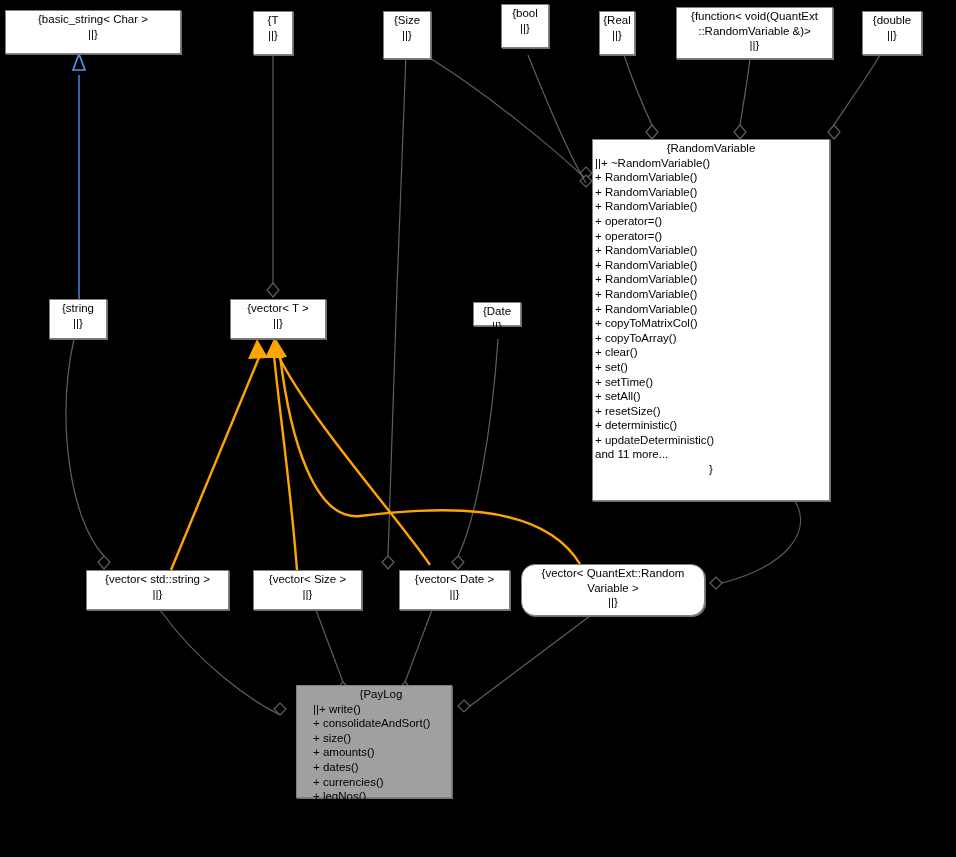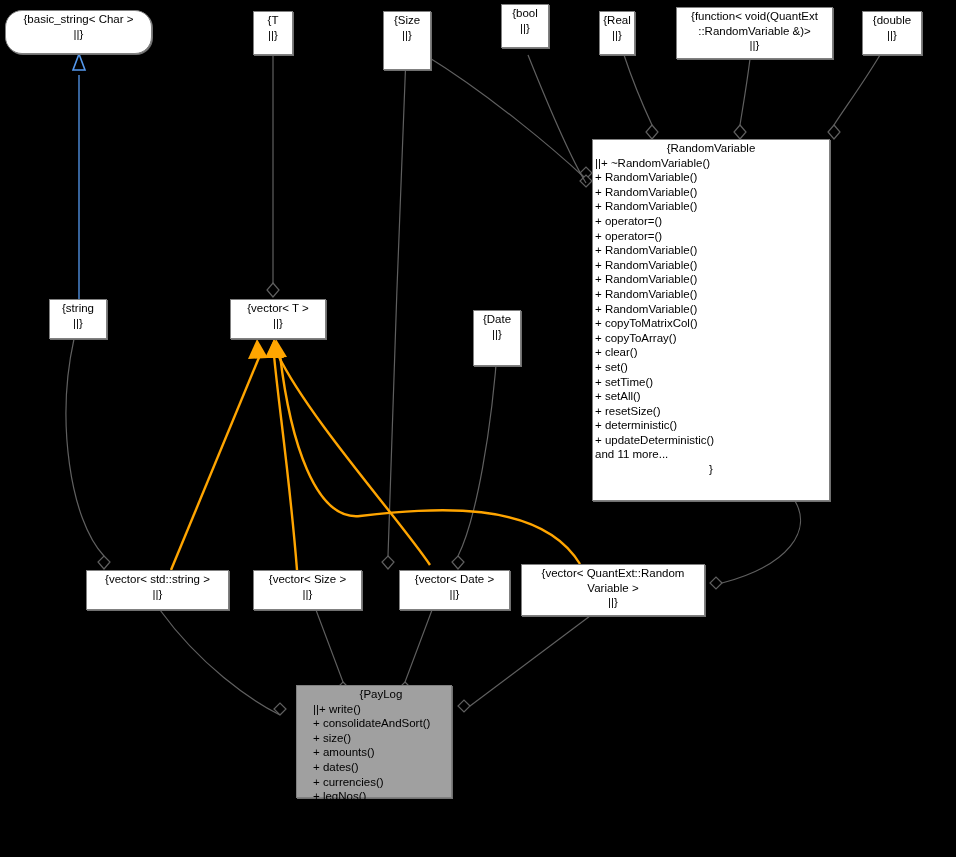--- a/index.html
+++ b/index.html
@@ -154,37 +154,37 @@
       <path d="M 432 610 L 405 682" stroke="#606060" stroke-width="1.2" fill="none"></path>
       <polygon points="405,682 411,688 405,695 399,688" fill="#000000" stroke="#606060" stroke-width="1.2"></polygon>
     </g>
 
     <g>
       <path d="M 590 616 L 470 706" stroke="#606060" stroke-width="1.2" fill="none"></path>
       <polygon points="470,706 464,700 458,706 464,712" fill="#000000" stroke="#606060" stroke-width="1.2"></polygon>
     </g>
   </svg>
 
-  <div class="uml-node" style="left: 5px; top: 10px; width: 147px; height: 44px; border-radius: 17px;">
+  <div class="uml-node" style="left: 5px; top: 10px; width: 176px; height: 44px;">
     <div class="node-title">{basic_string&lt; Char &gt;</div>
     <div class="node-members">
         <div class="member-row first-member" style="text-align: center;">||}</div>
       </div>
     <div class="node-close"></div>
   </div>
 
   <div class="uml-node" style="left: 253px; top: 11px; width: 40px; height: 44px;">
     <div class="node-title">{T</div>
     <div class="node-members">
         <div class="member-row first-member" style="text-align: center;">||}</div>
       </div>
     <div class="node-close"></div>
   </div>
 
-  <div class="uml-node" style="left: 383px; top: 11px; width: 48px; height: 59px;">
+  <div class="uml-node" style="left: 383px; top: 11px; width: 48px; height: 48px;">
     <div class="node-title">{Size</div>
     <div class="node-members">
         <div class="member-row first-member" style="text-align: center;">||}</div>
       </div>
     <div class="node-close"></div>
   </div>
 
   <div class="uml-node" style="left: 501px; top: 4px; width: 48px; height: 44px;">
     <div class="node-title">{bool</div>
     <div class="node-members">
@@ -255,21 +255,21 @@
   </div>
 
   <div class="uml-node" style="left: 230px; top: 299px; width: 96px; height: 40px;">
     <div class="node-title">{vector&lt; T &gt;</div>
     <div class="node-members">
         <div class="member-row first-member" style="text-align: center;">||}</div>
       </div>
     <div class="node-close"></div>
   </div>
 
-  <div class="uml-node" style="left: 473px; top: 310px; width: 48px; height: 56px;">
+  <div class="uml-node" style="left: 473px; top: 302px; width: 48px; height: 24px;">
     <div class="node-title">{Date</div>
     <div class="node-members">
         <div class="member-row first-member" style="text-align: center;">||}</div>
       </div>
     <div class="node-close"></div>
   </div>
 
   <div class="uml-node" style="left: 86px; top: 570px; width: 143px; height: 40px;">
     <div class="node-title">{vector&lt; std::string &gt;</div>
     <div class="node-members">
@@ -287,21 +287,21 @@
   </div>
 
   <div class="uml-node" style="left: 399px; top: 570px; width: 111px; height: 40px;">
     <div class="node-title">{vector&lt; Date &gt;</div>
     <div class="node-members">
         <div class="member-row first-member" style="text-align: center;">||}</div>
       </div>
     <div class="node-close"></div>
   </div>
 
-  <div class="uml-node" style="left: 521px; top: 564px; width: 184px; height: 52px;">
+  <div class="uml-node" style="left: 521px; top: 564px; width: 184px; height: 52px; border-radius: 14px;">
     <div class="node-title">{vector&lt; QuantExt::Random
 Variable &gt;</div>
     <div class="node-members">
         <div class="member-row first-member" style="text-align: center;">||}</div>
       </div>
     <div class="node-close"></div>
   </div>
 
   <div class="uml-node filled" style="left: 296px; top: 685px; width: 156px; height: 113px; padding-left: 16px;">
     <div class="node-title">{PayLog</div>

